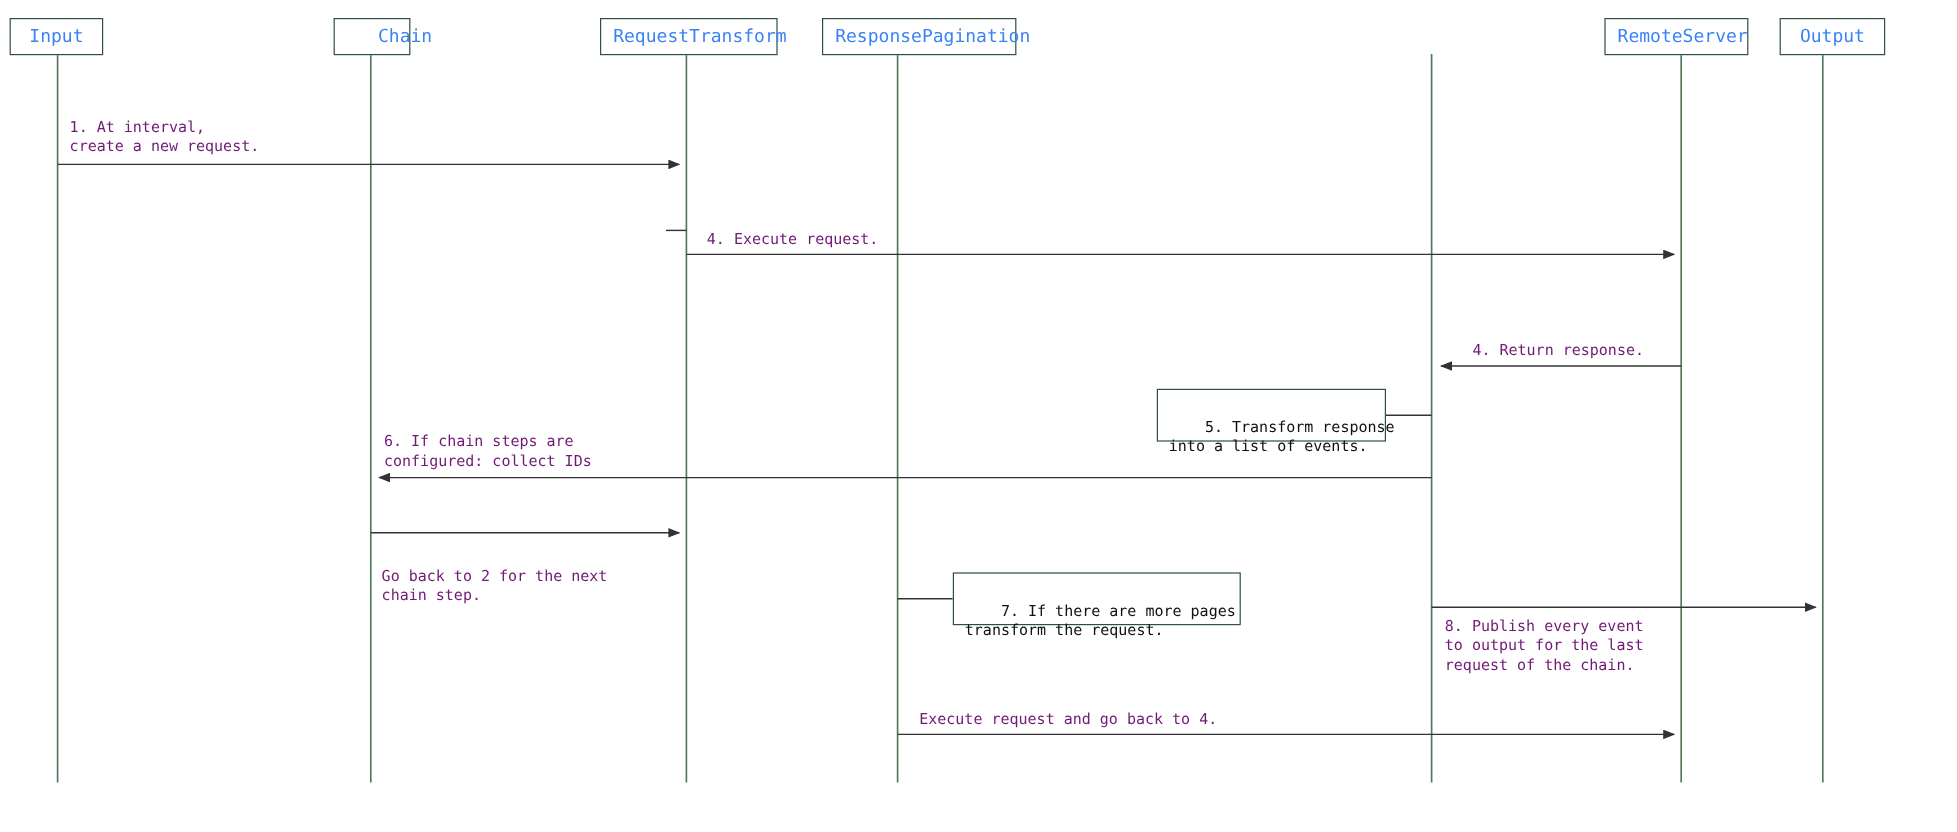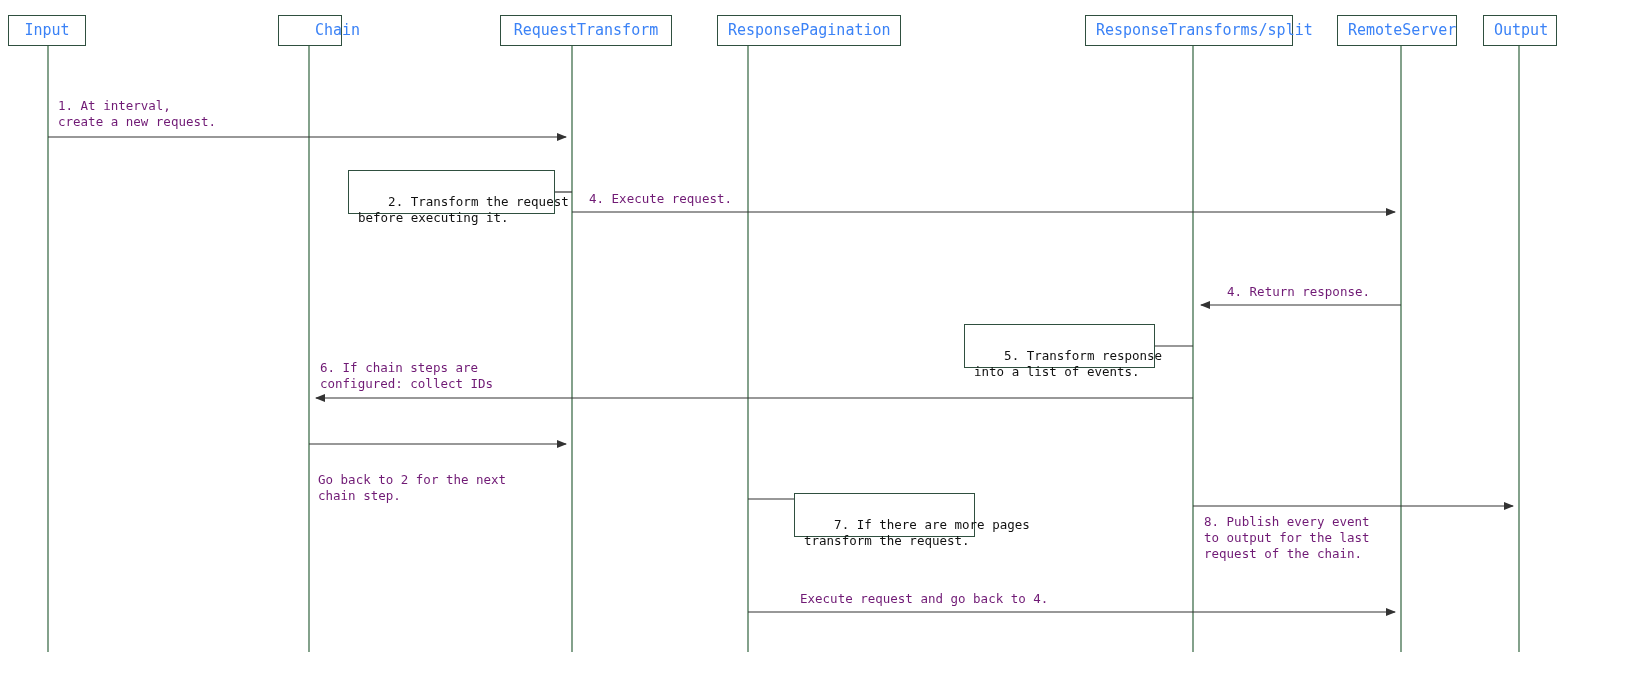--- a/index.html
+++ b/index.html
@@ -99,55 +99,48 @@
       <line x1="748" y1="499" x2="794" y2="499"></line>
     </g>
   </svg>
 
   <div class="actor-box" style="left:8px; top:15px; width:78px;">
     <span>Input</span>
   </div>
   <div class="actor-box" style="left:278px; top:15px; width:64px;padding-left:36px;">
     <span>Chain</span>
   </div>
-  <div class="actor-box" style="left:500px; top:15px; width:172px;">
+  <div class="actor-box" style="left:500px; top:15px; width:148px;">
     <span>RequestTransform</span>
   </div>
-  <div class="actor-box" style="left:685px; top:15px; width:184px;margin-left:32px;">
+  <div class="actor-box" style="left:685px; top:15px; width:162px;">
     <span>ResponsePagination</span>
-  </div>
-  <div class="actor-box" style="left:1085px; top:15px; width:208px;">
-    <span>ResponseTransforms/split</span>
   </div>
   <div class="actor-box" style="left:1337px; top:15px; width:120px;">
     <span>RemoteServer</span>
   </div>
-  <div class="actor-box" style="left:1483px; top:15px; width:74px;">
+  <div class="actor-box" style="left:1483px; top:15px; width:88px;">
     <span>Output</span>
   </div>
 
   <div class="free-label" style="left:58px; top:98px;">1. At interval,
 create a new request.</div>
   <div class="free-label" style="left:589px; top:191px;">4. Execute request.</div>
   <div class="free-label" style="left:1227px; top:284px;">4. Return response.</div>
   <div class="free-label" style="left:320px; top:360px;">6. If chain steps are
 configured: collect IDs</div>
   <div class="free-label" style="left:318px; top:452px;margin-top:20px;">Go back to 2 for the next
 chain step.</div>
   <div class="free-label" style="left:1204px; top:514px;">8. Publish every event
 to output for the last
 request of the chain.</div>
-  <div class="free-label" style="left:800px; top:591px;">Execute request and go back to 4.</div>
+  <div class="free-label" style="left:766px; top:591px;">Execute request and go back to 4.</div>
 
-  <div class="note-box" style="left:348px; top:170px; width:207px; height:44px;">
-    <span>2. Transform the request
-before executing it.</span>
-  </div>
   <div class="note-box" style="left:948px; top:324px; width:191px; height:44px;margin-left:16px;">
     <span>5. Transform response
 into a list of events.</span>
   </div>
-  <div class="note-box" style="left:794px; top:477px; width:181px; height:44px;margin-top:16px;">
+  <div class="note-box" style="left:794px; top:477px; width:240px; height:44px;">
     <span>7. If there are more pages
 transform the request.</span>
   </div>
 
 </div>
 
 </body></html>

